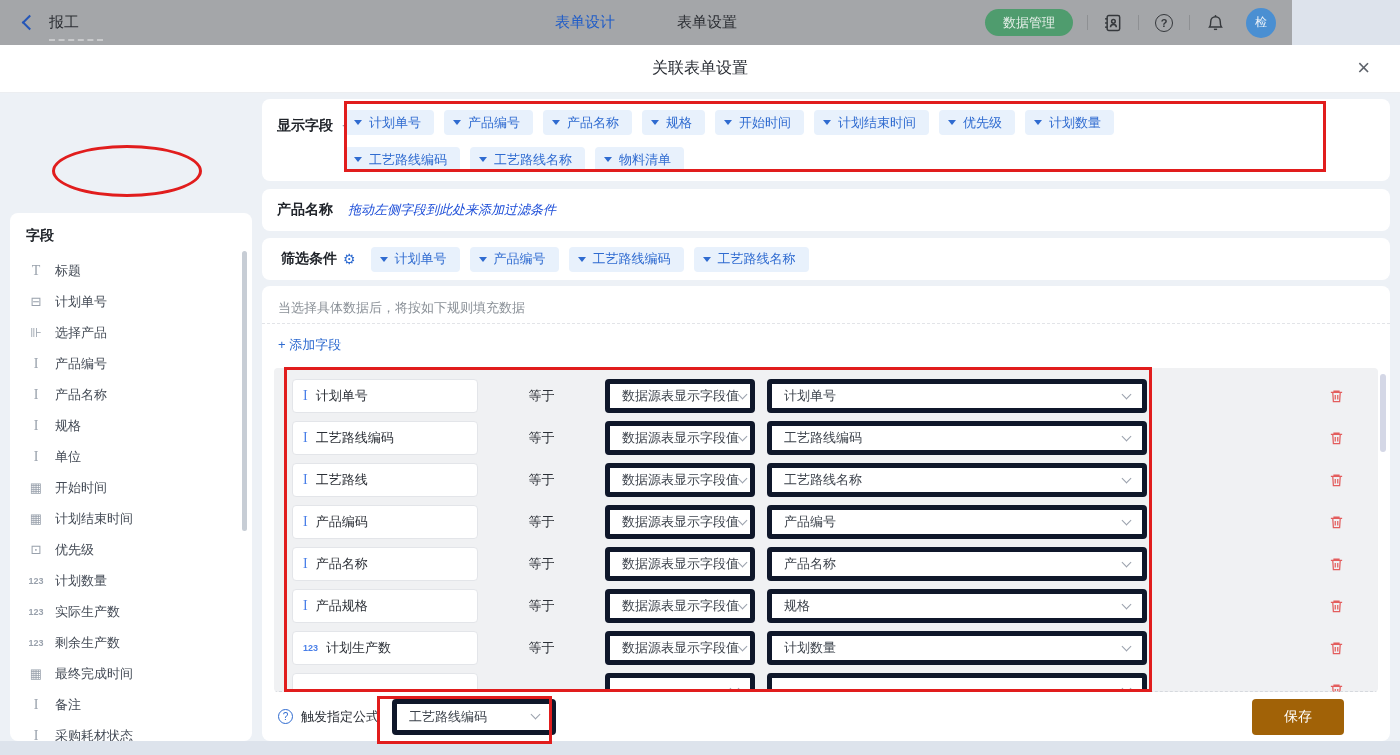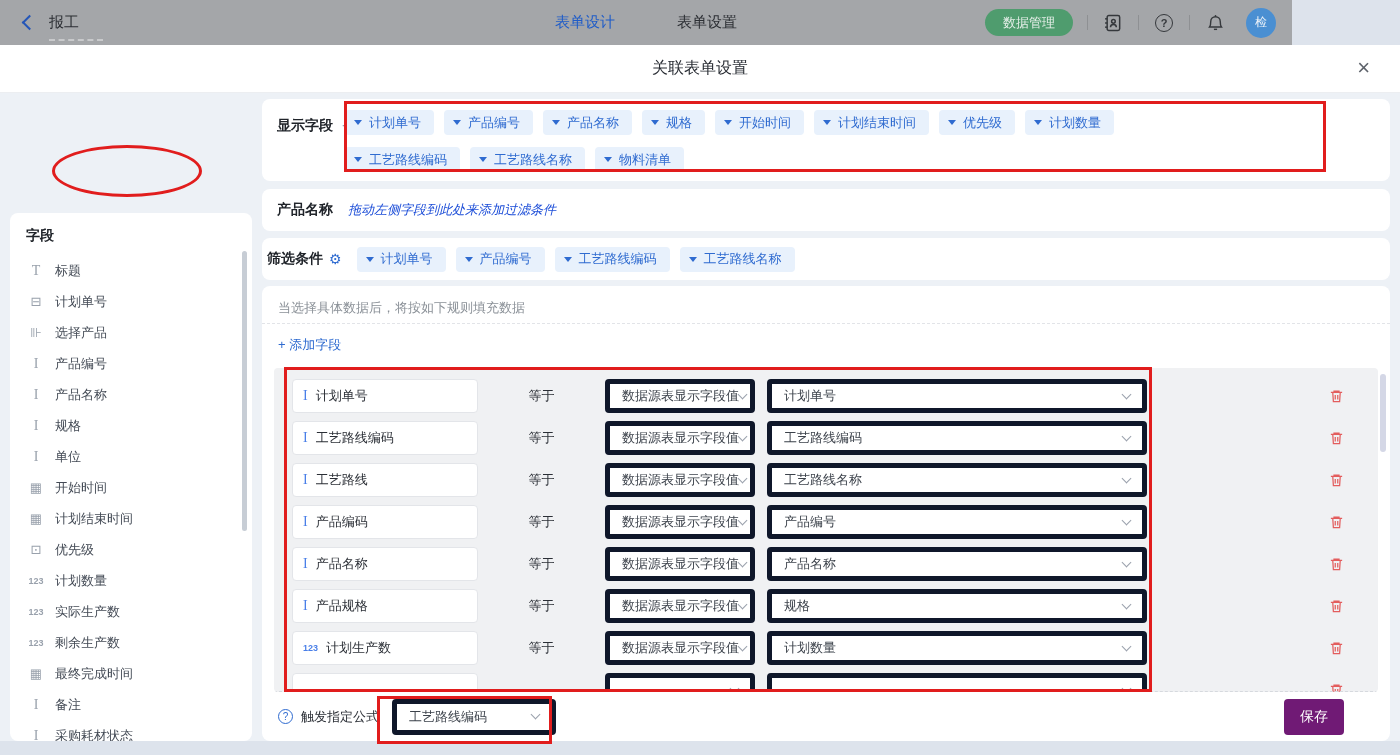--- a/index.html
+++ b/index.html
@@ -70,21 +70,21 @@
          padding: 0 13px 0 9px; gap: 7px; cursor: pointer; }
   .tag-caret { width: 0; height: 0; border-left: 4px solid transparent; border-right: 4px solid transparent;
                border-top: 5px solid #2f6bd0; }
   .tag-label { font-size: 13px; color: #2f6bd0; white-space: nowrap; }
 
   .card-filter { left: 262px; top: 96px; width: 1128px; height: 42px;
                  display: flex; align-items: center; padding: 0 15px; gap: 15px; }
   .placeholder { font-size: 13px; color: #1d4ed8; font-style: italic; }
 
   .card-sift { left: 262px; top: 145px; width: 1128px; height: 42px;
-               display: flex; align-items: center; padding: 0 5px; }
+               display: flex; align-items: center; padding: 0 19px; }
   .gear { color: #2f6bd0; font-size: 14px; margin-left: 6px; cursor: pointer; }
   .sift-tags { display: flex; gap: 10px; margin-left: 15px; }
 
   .card-rules { left: 262px; top: 193px; width: 1128px; height: 455px; }
   .rules-intro { position: absolute; left: 16px; top: 13px; font-size: 13px; color: #8a9097; }
   .rules-divider { position: absolute; left: 0; top: 37px; width: 100%; border-bottom: 1px dashed #e2e4e8; }
   .add-field { position: absolute; left: 16px; top: 50px; font-size: 13px; color: #2f6bd0; cursor: pointer; }
   .rules-region { position: absolute; left: 12px; top: 82px; width: 1104px; height: 324px;
                   background: #f0f1f3; border-radius: 4px; overflow: hidden; }
   .rules-region::after { content: ""; position: absolute; left: 0; bottom: 0; width: 100%;
@@ -108,21 +108,21 @@
   .trash { grid-column: 7; justify-self: center; cursor: pointer; display: flex; }
   .main-scrollbar { position: absolute; right: 4px; top: 88px; width: 6px; height: 78px;
                     background: #d4d7e6; border-radius: 3px; }
 
   .rules-footer { position: absolute; left: 0; top: 406px; width: 100%; height: 49px;
                   display: flex; align-items: center; padding: 0 16px; }
   .help-small { width: 15px; height: 15px; border: 1px solid #2f6bd0; border-radius: 50%; color: #2f6bd0;
                 font-size: 10px; display: flex; align-items: center; justify-content: center; flex: 0 0 15px; }
   .trigger-label { font-size: 13px; color: #2b2f36; margin: 0 13px 0 8px; }
   .trigger-dd { width: 164px; height: 36px; }
-  .save-btn { margin-left: auto; margin-right: 30px; width: 60px; height: 36px; background: #701a75;
+  .save-btn { margin-left: auto; margin-right: 30px; width: 92px; height: 36px; background: #a16207;
               color: #fff; font-size: 14px; border: none; border-radius: 4px;
               display: flex; align-items: center; justify-content: center; cursor: pointer; }
 
   
   .anno { position: absolute; border: 3px solid #e11d1d; z-index: 10; pointer-events: none; }
   .anno-ellipse { left: 52px; top: 145px; width: 150px; height: 52px; border-radius: 50%; }
   .anno-display { left: 344px; top: 101px; width: 982px; height: 71px; }
   .anno-rules { left: 284px; top: 367px; width: 868px; height: 325px; }
   .anno-trigger { left: 377px; top: 696px; width: 175px; height: 48px; }
 </style>

